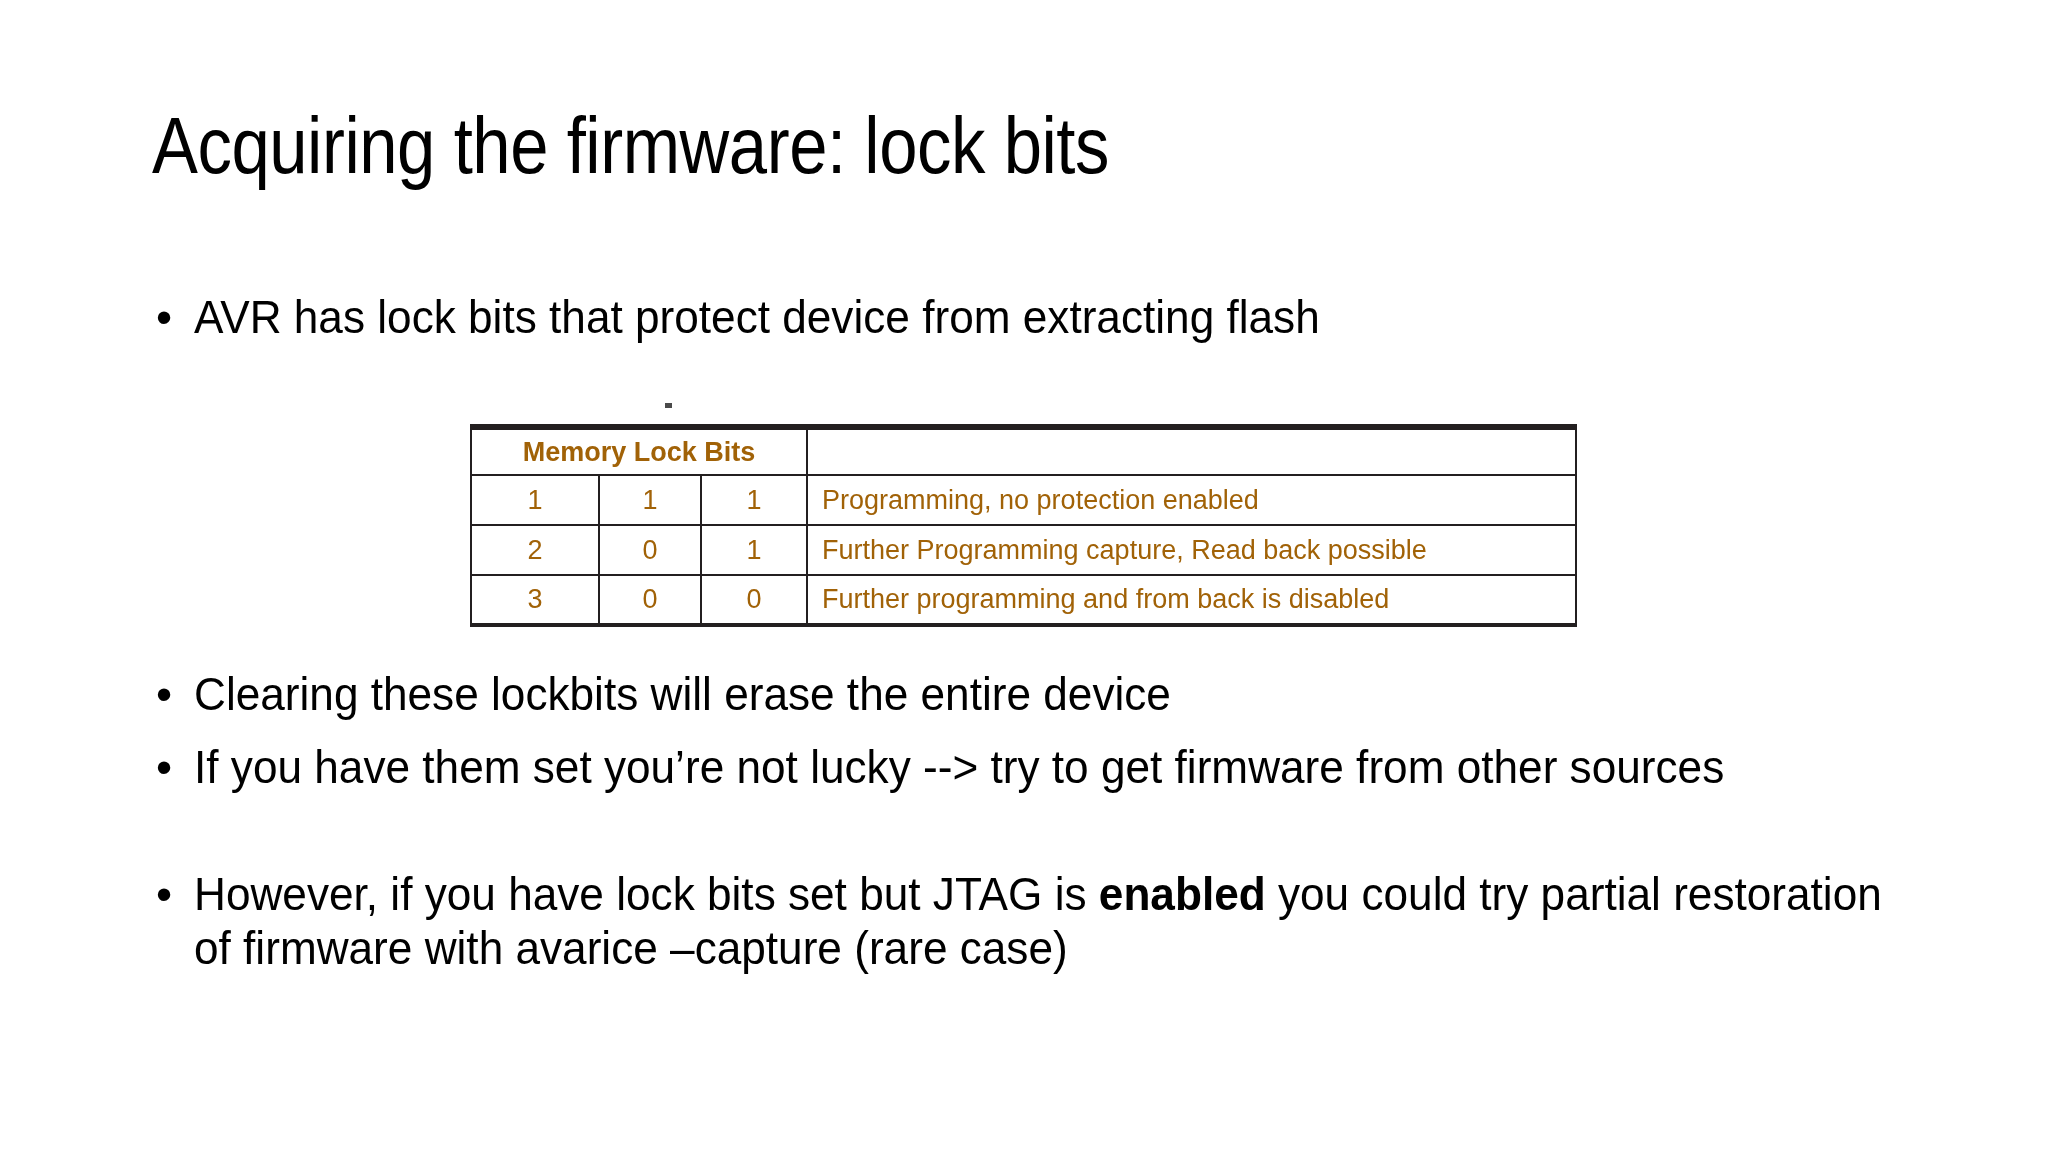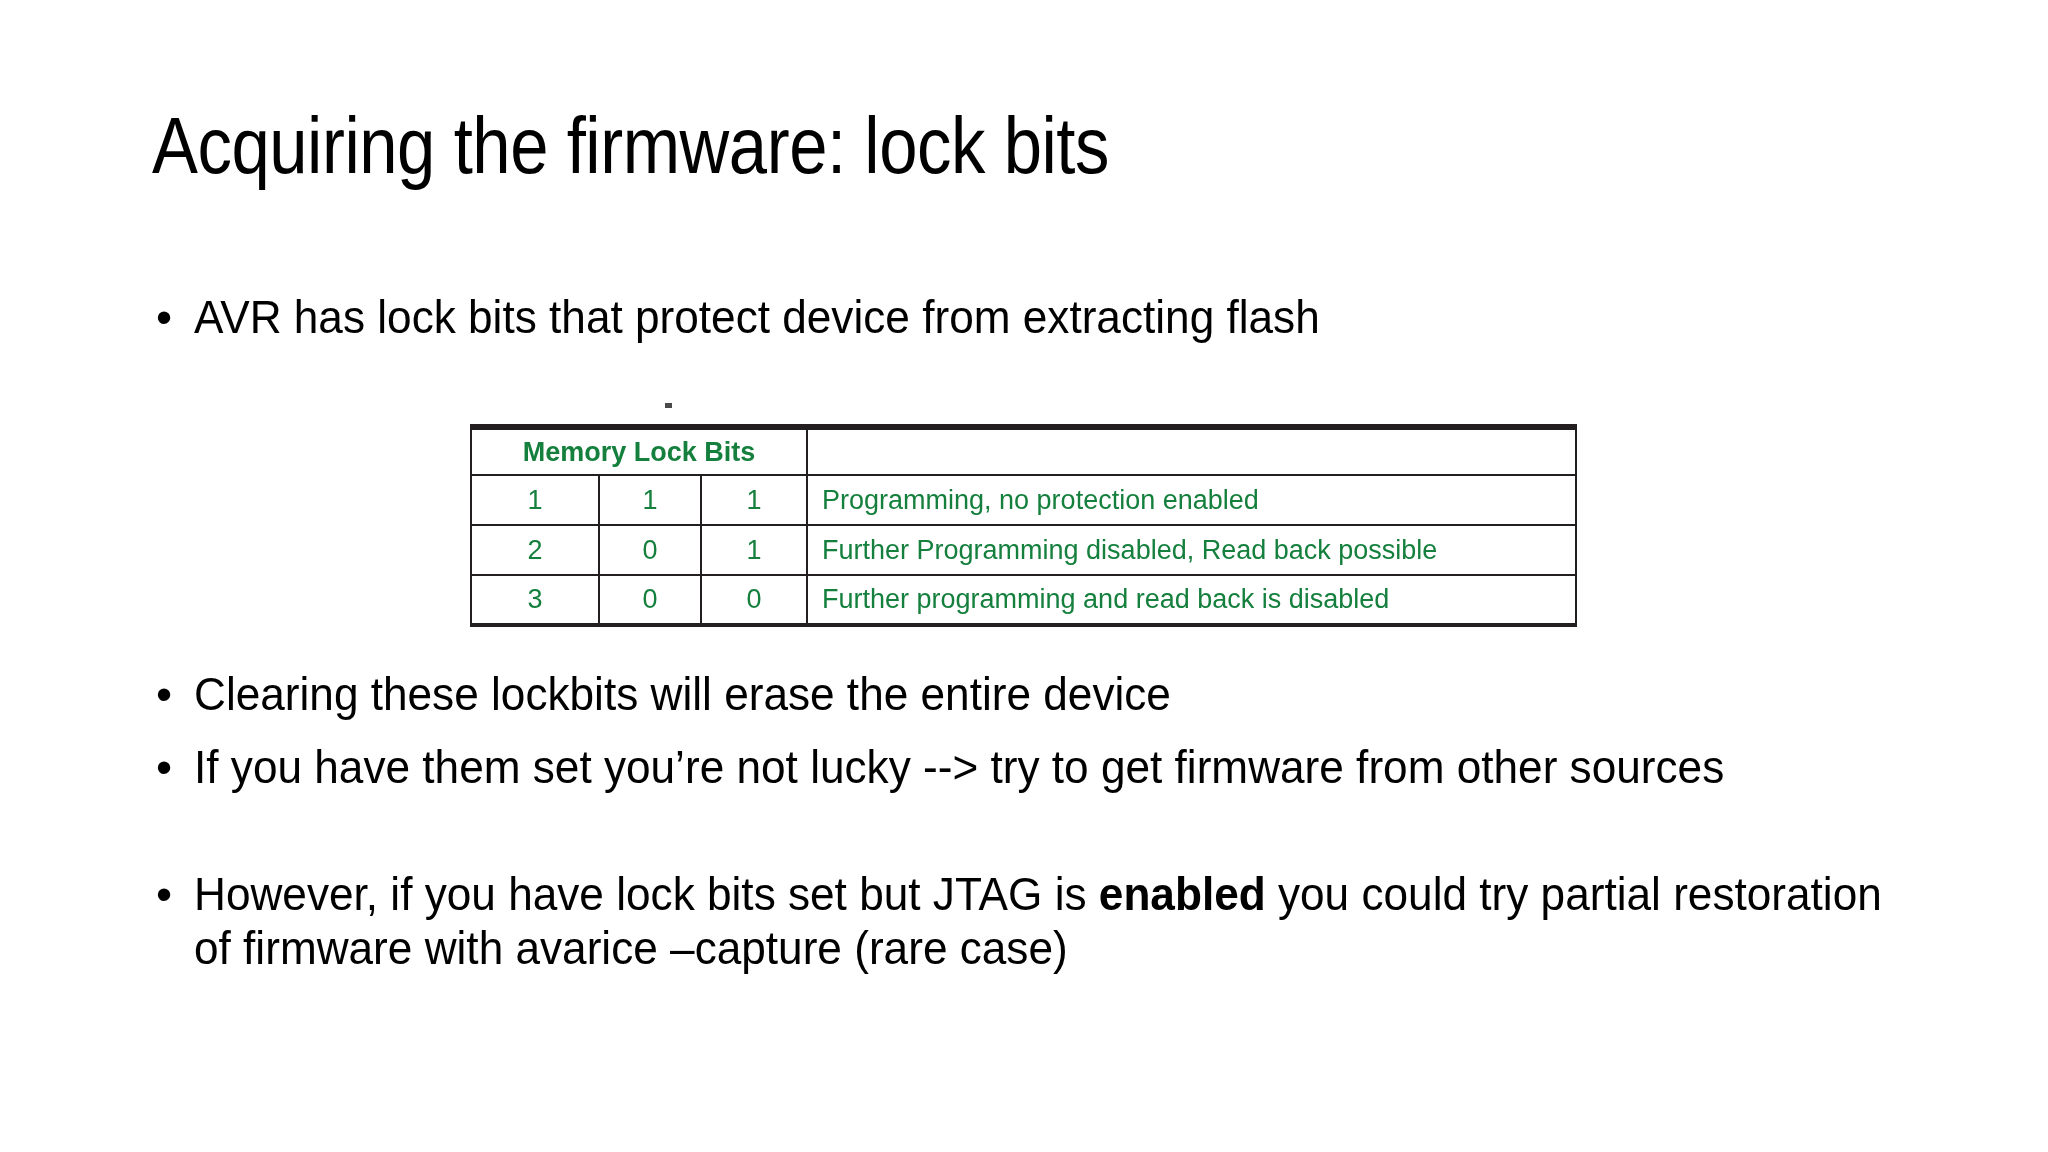--- a/index.html
+++ b/index.html
@@ -96,21 +96,21 @@
     border-collapse: collapse;
     width: 1105px;
     table-layout: fixed;
     background: #ffffff;
     font-family: "Liberation Sans", sans-serif;
   }
   table.lockbits td, table.lockbits th {
     border: 2px solid #231f20;
     padding: 0 14px;
     font-size: 27px;
-    color: #15803d;
+    color: #a16207;
     font-weight: 700;
     height: 48px;
     box-sizing: border-box;
     overflow: hidden;
     white-space: nowrap;
   }
   table.lockbits .col-mode  { width: 128px; }
   table.lockbits .col-lb1   { width: 102px; }
   table.lockbits .col-lb2   { width: 106px; }
   table.lockbits .col-prot  { width: 769px; }
@@ -193,25 +193,25 @@
         <tr>
           <td>1</td>
           <td>1</td>
           <td>1</td>
           <td class="prot-cell">Programming, no protection enabled</td>
         </tr>
         <tr>
           <td>2</td>
           <td>0</td>
           <td>1</td>
-          <td class="prot-cell">Further Programming disabled, Read back possible</td>
+          <td class="prot-cell">Further Programming capture, Read back possible</td>
         </tr>
         <tr>
           <td>3</td>
           <td>0</td>
           <td>0</td>
-          <td class="prot-cell">Further programming and read back is disabled</td>
+          <td class="prot-cell">Further programming and from back is disabled</td>
         </tr>
       </tbody>
     </table>
   </div>
 
 </div>
 
 </body></html>

